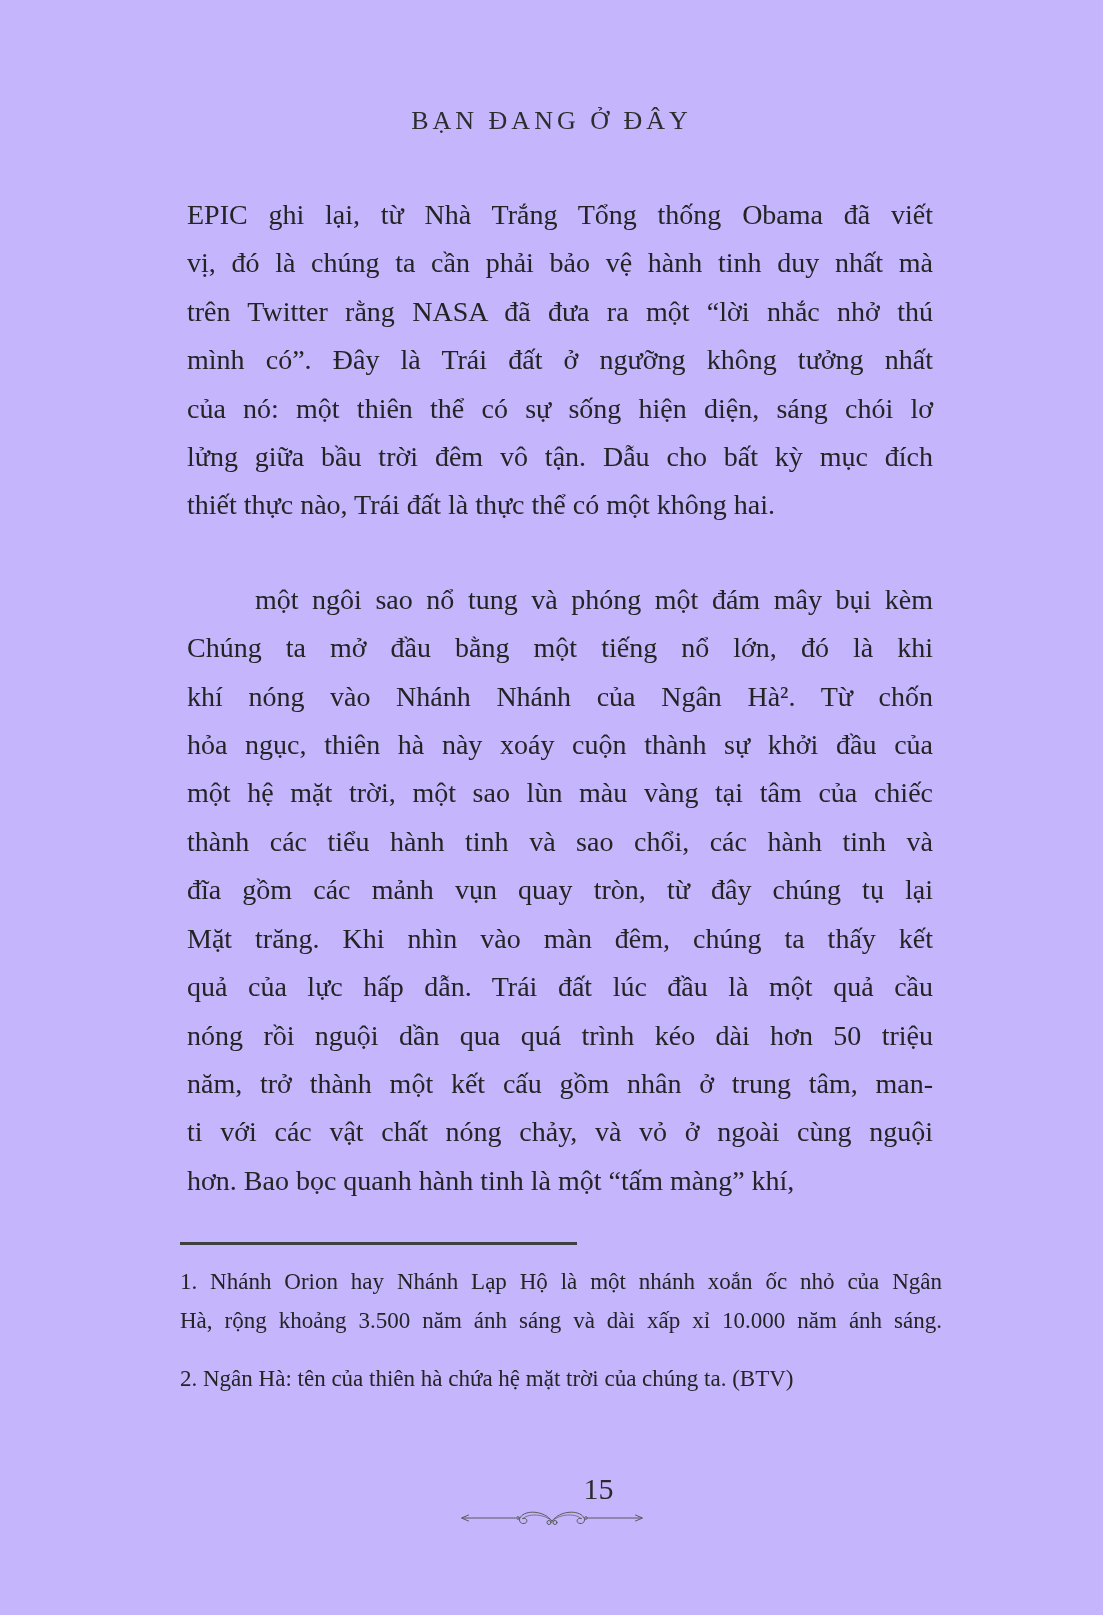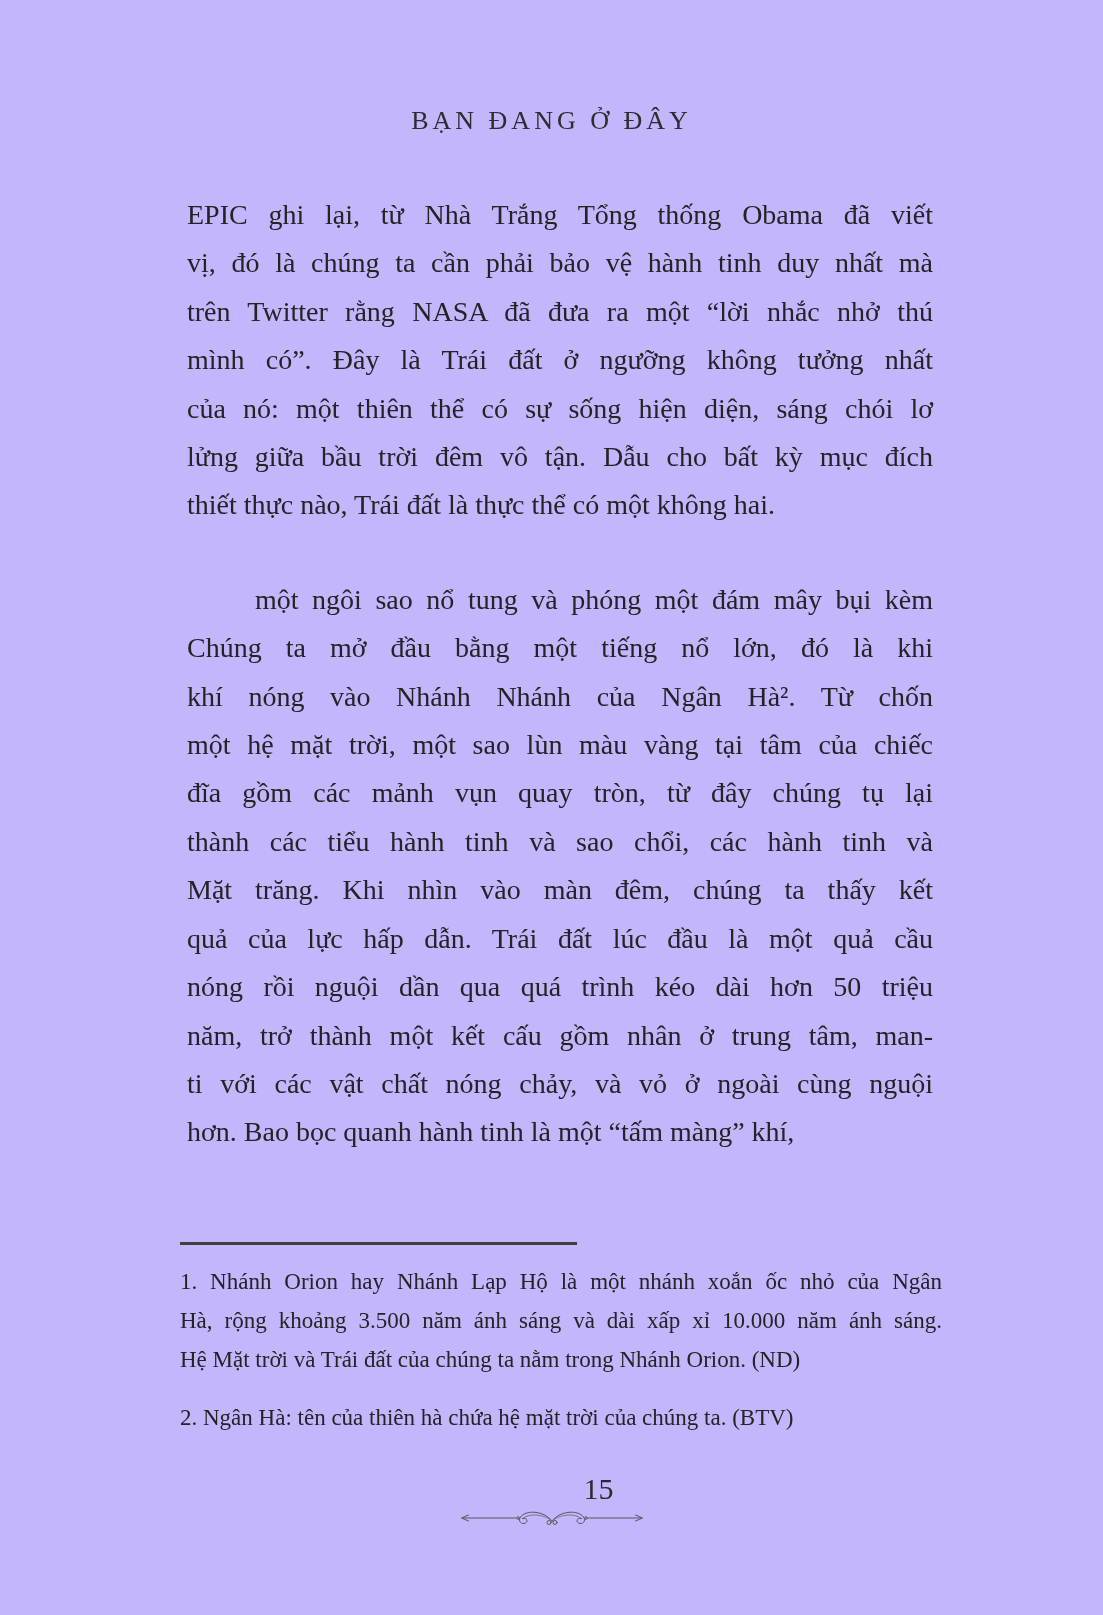--- a/index.html
+++ b/index.html
@@ -90,39 +90,39 @@
         <div class="line">trên Twitter rằng NASA đã đưa ra một “lời nhắc nhở thú</div>
         <div class="line">mình có”. Đây là Trái đất ở ngưỡng không tưởng nhất</div>
         <div class="line">của nó: một thiên thể có sự sống hiện diện, sáng chói lơ</div>
         <div class="line">lửng giữa bầu trời đêm vô tận. Dẫu cho bất kỳ mục đích</div>
         <div class="line last">thiết thực nào, Trái đất là thực thể có một không hai.</div>
       </div>
     <div class="para indent-first">
         <div class="line">một ngôi sao nổ tung và phóng một đám mây bụi kèm</div>
         <div class="line">Chúng ta mở đầu bằng một tiếng nổ lớn, đó là khi</div>
         <div class="line">khí nóng vào Nhánh Nhánh của Ngân Hà². Từ chốn</div>
+        <div class="line">hỏa ngục, thiên hà này xoáy cuộn thành sự khởi đầu của</div>
         <div class="line">một hệ mặt trời, một sao lùn màu vàng tại tâm của chiếc</div>
+        <div class="line">thành các tiểu hành tinh và sao chổi, các hành tinh và</div>
         <div class="line">đĩa gồm các mảnh vụn quay tròn, từ đây chúng tụ lại</div>
-        <div class="line">thành các tiểu hành tinh và sao chổi, các hành tinh và</div>
         <div class="line">Mặt trăng. Khi nhìn vào màn đêm, chúng ta thấy kết</div>
         <div class="line">quả của lực hấp dẫn. Trái đất lúc đầu là một quả cầu</div>
         <div class="line">nóng rồi nguội dần qua quá trình kéo dài hơn 50 triệu</div>
         <div class="line">năm, trở thành một kết cấu gồm nhân ở trung tâm, man-</div>
         <div class="line">ti với các vật chất nóng chảy, và vỏ ở ngoài cùng nguội</div>
         <div class="line last">hơn. Bao bọc quanh hành tinh là một “tấm màng” khí,</div>
       </div>
   </div>
 
   <div class="footnote-rule"></div>
 
   <div class="footnotes">
     <div class="footnote">
         <div class="line">1. Nhánh Orion hay Nhánh Lạp Hộ là một nhánh xoắn ốc nhỏ của Ngân</div>
         <div class="line">Hà, rộng khoảng 3.500 năm ánh sáng và dài xấp xỉ 10.000 năm ánh sáng.</div>
-        <div class="line last">Hệ Mặt trời và Trái đất của chúng ta nằm trong Nhánh Orion. (ND)</div>
       </div>
     <div class="footnote">
         <div class="line last">2. Ngân Hà: tên của thiên hà chứa hệ mặt trời của chúng ta. (BTV)</div>
       </div>
   </div>
 
   <div class="page-number">15</div>
 
   <svg class="flourish" viewBox="0 0 185 24">
     <g stroke="#5a5a5a" fill="none" stroke-width="1" stroke-linecap="round">

